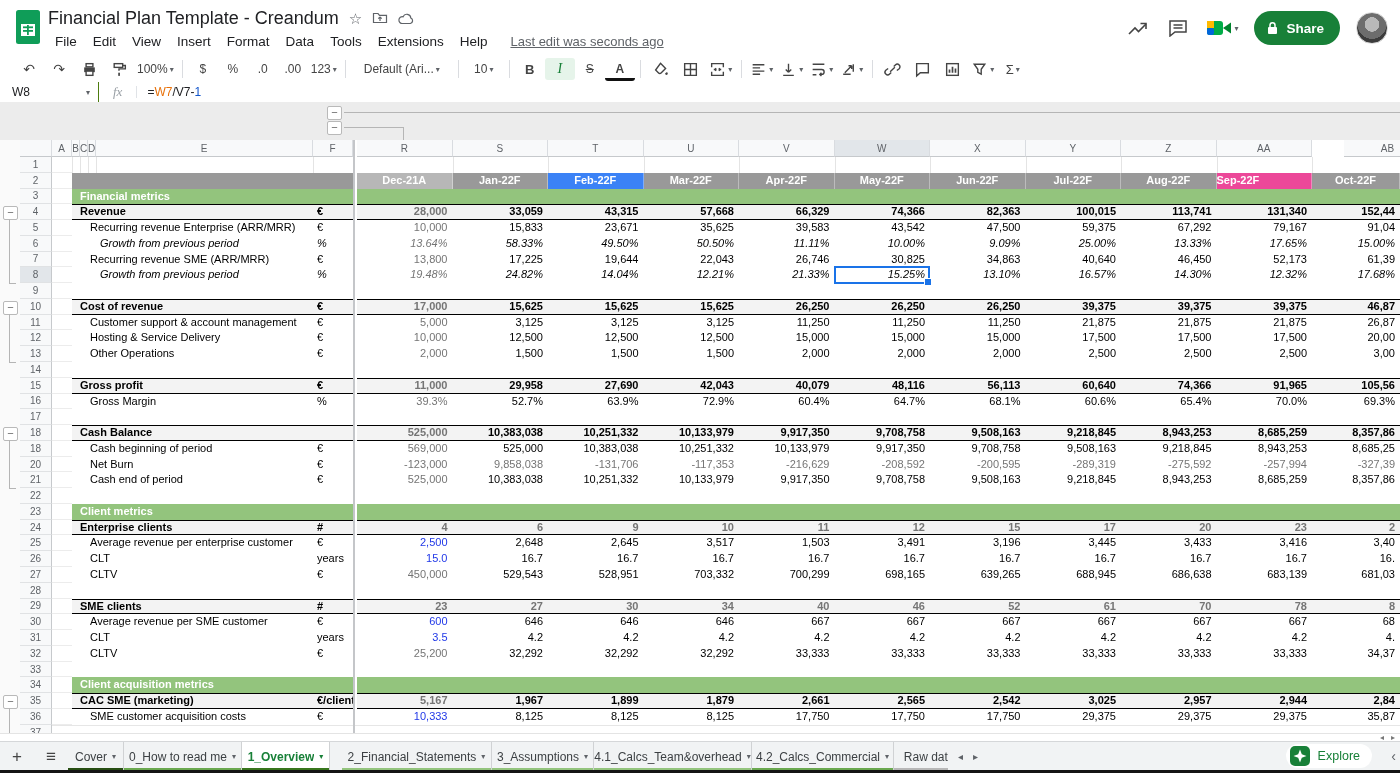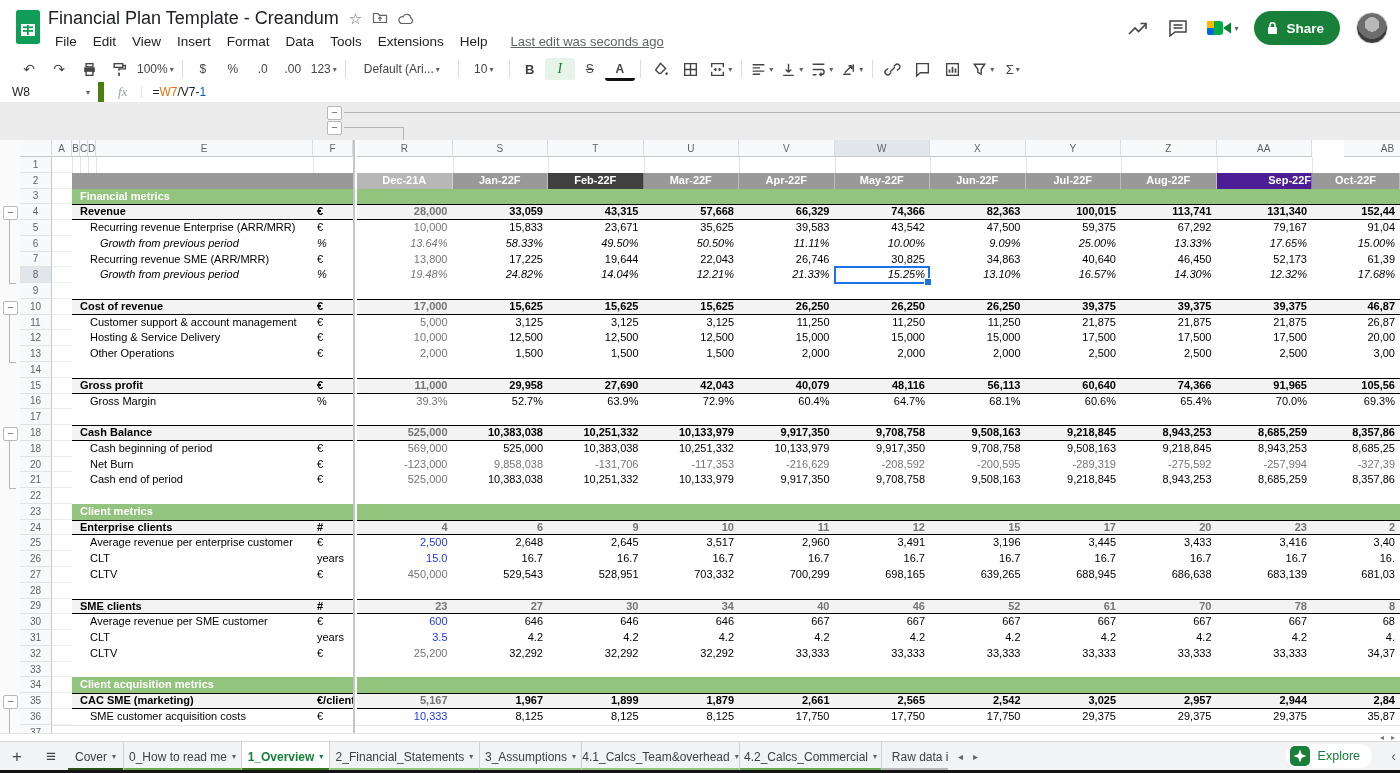--- a/index.html
+++ b/index.html
@@ -31,21 +31,21 @@
   .t-arrow{font-size:8px;color:#5f6368;}
   .t-item.b{font-weight:700;font-size:13px;}
   .t-item.i{font-style:italic;font-family:"Liberation Serif",serif;font-size:14px;}
   .t-item.active{background:#e6f4ea;color:#188038;}
   .t-item.s{text-decoration:line-through;}
   .t-item.a{font-weight:700;border-bottom:3px solid #111;height:17px;margin-top:3px;}
   
   #fbar{position:absolute;left:0;top:82px;width:1400px;height:20px;background:#fff;border-bottom:1px solid #d9dce0;
         display:flex;align-items:center;font-size:12px;}
   #namebox{width:78px;height:100%;display:flex;align-items:center;justify-content:space-between;
-           padding:0 8px 0 12px;border-right:6px solid #4d7c0f;color:#202124;}
+           padding:0 8px 0 12px;border-right:1px solid #4d7c0f;color:#202124;}
   #fx{font-style:italic;font-family:"Liberation Serif",serif;color:#9aa0a6;font-size:13px;margin:0 14px 0 14px;}
   #fdivider{width:1px;height:12px;background:#e0e3e7;margin-right:10px;}
   #formula{display:flex;gap:0;font-size:12px;}
   
   #groupstrip{position:absolute;left:0;top:102px;width:1400px;height:38px;background:#ececec;}
   .grp-btn{position:absolute;width:13px;height:12px;background:#fff;border:1px solid #b9b9b9;border-radius:2px;
            color:#666;font-size:11px;line-height:10px;text-align:center;}
   .grp-line{position:absolute;background:#b5b5b5;}
   
   #sheet{position:absolute;left:0;top:140px;width:1400px;height:593px;background:#fff;overflow:hidden;}
@@ -360,28 +360,28 @@
       <div class="abs" style="left: 834.5px; top: 17px; width: 1px; height: 15.77px; background: rgb(228, 228, 228);"></div>
       <div class="abs" style="left: 930px; top: 17px; width: 1px; height: 15.77px; background: rgb(228, 228, 228);"></div>
       <div class="abs" style="left: 1025.5px; top: 17px; width: 1px; height: 15.77px; background: rgb(228, 228, 228);"></div>
       <div class="abs" style="left: 1121px; top: 17px; width: 1px; height: 15.77px; background: rgb(228, 228, 228);"></div>
       <div class="abs" style="left: 1216.5px; top: 17px; width: 1px; height: 15.77px; background: rgb(228, 228, 228);"></div>
       <div class="abs" style="left: 1312px; top: 17px; width: 1px; height: 15.77px; background: rgb(228, 228, 228);"></div>
       <div class="abs" style="left: 52px; top: 584.72px; width: 1348px; height: 1px; background: rgb(230, 230, 230);"></div>
       <div class="band" style="left: 72px; top: 32.77px; width: 281px; background: rgb(153, 153, 153);"></div>
       <div class="band" style="left: 357px; top: 32.77px; width: 95.5px; background: rgb(183, 183, 183); color: rgb(255, 255, 255); font-weight: 700; font-size: 11px; text-align: center; line-height: 15.77px; border-right: 1px solid rgba(255, 255, 255, 0.35);">Dec-21A</div>
       <div class="band" style="left: 452.5px; top: 32.77px; width: 95.5px; background: rgb(153, 153, 153); color: rgb(255, 255, 255); font-weight: 700; font-size: 11px; text-align: center; line-height: 15.77px; border-right: 1px solid rgba(255, 255, 255, 0.35);">Jan-22F</div>
-      <div class="band" style="left: 548px; top: 32.77px; width: 95.5px; background: #404040; color: rgb(255, 255, 255); font-weight: 700; font-size: 11px; text-align: center; line-height: 15.77px; border-right: 1px solid rgba(255, 255, 255, 0.35);">Feb-22F</div>
+      <div class="band" style="left: 548px; top: 32.77px; width: 95.5px; background: #3b82f6; color: rgb(255, 255, 255); font-weight: 700; font-size: 11px; text-align: center; line-height: 15.77px; border-right: 1px solid rgba(255, 255, 255, 0.35);">Feb-22F</div>
       <div class="band" style="left: 643.5px; top: 32.77px; width: 95.5px; background: rgb(153, 153, 153); color: rgb(255, 255, 255); font-weight: 700; font-size: 11px; text-align: center; line-height: 15.77px; border-right: 1px solid rgba(255, 255, 255, 0.35);">Mar-22F</div>
       <div class="band" style="left: 739px; top: 32.77px; width: 95.5px; background: rgb(153, 153, 153); color: rgb(255, 255, 255); font-weight: 700; font-size: 11px; text-align: center; line-height: 15.77px; border-right: 1px solid rgba(255, 255, 255, 0.35);">Apr-22F</div>
       <div class="band" style="left: 834.5px; top: 32.77px; width: 95.5px; background: rgb(153, 153, 153); color: rgb(255, 255, 255); font-weight: 700; font-size: 11px; text-align: center; line-height: 15.77px; border-right: 1px solid rgba(255, 255, 255, 0.35);">May-22F</div>
       <div class="band" style="left: 930px; top: 32.77px; width: 95.5px; background: rgb(153, 153, 153); color: rgb(255, 255, 255); font-weight: 700; font-size: 11px; text-align: center; line-height: 15.77px; border-right: 1px solid rgba(255, 255, 255, 0.35);">Jun-22F</div>
       <div class="band" style="left: 1025.5px; top: 32.77px; width: 95.5px; background: rgb(153, 153, 153); color: rgb(255, 255, 255); font-weight: 700; font-size: 11px; text-align: center; line-height: 15.77px; border-right: 1px solid rgba(255, 255, 255, 0.35);">Jul-22F</div>
       <div class="band" style="left: 1121px; top: 32.77px; width: 95.5px; background: rgb(153, 153, 153); color: rgb(255, 255, 255); font-weight: 700; font-size: 11px; text-align: center; line-height: 15.77px; border-right: 1px solid rgba(255, 255, 255, 0.35);">Aug-22F</div>
-      <div class="band" style="left: 1216.5px; top: 32.77px; width: 95.5px; background: #4c1d95; color: rgb(255, 255, 255); font-weight: 700; font-size: 11px; text-align: right; line-height: 15.77px; border-right: 1px solid rgba(255, 255, 255, 0.35);">Sep-22F</div>
+      <div class="band" style="left: 1216.5px; top: 32.77px; width: 95.5px; background: #ec4899; color: rgb(255, 255, 255); font-weight: 700; font-size: 11px; text-align: left; line-height: 15.77px; border-right: 1px solid rgba(255, 255, 255, 0.35);">Sep-22F</div>
       <div class="band" style="left: 1312px; top: 32.77px; width: 88px; background: rgb(153, 153, 153); color: rgb(255, 255, 255); font-weight: 700; font-size: 11px; text-align: center; line-height: 15.77px; border-right: 1px solid rgba(255, 255, 255, 0.35);">Oct-22F</div>
       <div class="band" style="left: 72px; top: 48.54px; width: 281px; background: rgb(147, 196, 125);"></div>
       <div class="band" style="left: 357px; top: 48.54px; width: 1043px; background: rgb(147, 196, 125);"></div>
       <div class="cell-txt" style="left: 80px; top: 48.54px; color: rgb(255, 255, 255); font-weight: 700;">Financial metrics</div>
       <div class="band" style="left: 72px; width: 281px; top: 64.31px; background: rgb(243, 243, 243); border-top: 1px solid rgb(0, 0, 0); border-bottom: 1px solid rgb(0, 0, 0);"></div>
       <div class="band" style="left: 357px; width: 1043px; top: 64.31px; background: rgb(243, 243, 243); border-top: 1px solid rgb(0, 0, 0); border-bottom: 1px solid rgb(0, 0, 0);"></div>
       <div class="cell-txt" style="left: 80px; top: 64.31px; color: rgb(0, 0, 0); font-weight: 700;">Revenue</div>
       <div class="cell-txt" style="left: 317px; top: 64.31px; color: rgb(0, 0, 0); font-weight: 700;">€</div>
       <div class="cell-txt v-right" style="left: 361px; top: 64.31px; width: 86.5px; color: rgb(117, 117, 117); font-weight: 700;">28,000</div>
       <div class="cell-txt v-right" style="left: 456.5px; top: 64.31px; width: 86.5px; color: rgb(0, 0, 0); font-weight: 700;">33,059</div>
@@ -598,21 +598,21 @@
       <div class="cell-txt v-right" style="left: 1029.5px; top: 379.71px; width: 86.5px; color: rgb(117, 117, 117); font-weight: 700;">17</div>
       <div class="cell-txt v-right" style="left: 1125px; top: 379.71px; width: 86.5px; color: rgb(117, 117, 117); font-weight: 700;">20</div>
       <div class="cell-txt v-right" style="left: 1220.5px; top: 379.71px; width: 86.5px; color: rgb(117, 117, 117); font-weight: 700;">23</div>
       <div class="cell-txt v-right" style="left: 1316px; top: 379.71px; width: 79px; color: rgb(117, 117, 117); font-weight: 700;">2</div>
       <div class="cell-txt" style="left: 90px; top: 395.48px; color: rgb(0, 0, 0);">Average revenue per enterprise customer</div>
       <div class="cell-txt" style="left: 317px; top: 395.48px; color: rgb(0, 0, 0);">€</div>
       <div class="cell-txt v-right" style="left: 361px; top: 395.48px; width: 86.5px; color: rgb(32, 56, 232);">2,500</div>
       <div class="cell-txt v-right" style="left: 456.5px; top: 395.48px; width: 86.5px; color: rgb(0, 0, 0);">2,648</div>
       <div class="cell-txt v-right" style="left: 552px; top: 395.48px; width: 86.5px; color: rgb(0, 0, 0);">2,645</div>
       <div class="cell-txt v-right" style="left: 647.5px; top: 395.48px; width: 86.5px; color: rgb(0, 0, 0);">3,517</div>
-      <div class="cell-txt v-right" style="left: 743px; top: 395.48px; width: 86.5px; color: rgb(0, 0, 0);">2,960</div>
+      <div class="cell-txt v-right" style="left: 743px; top: 395.48px; width: 86.5px; color: rgb(0, 0, 0);">1,503</div>
       <div class="cell-txt v-right" style="left: 838.5px; top: 395.48px; width: 86.5px; color: rgb(0, 0, 0);">3,491</div>
       <div class="cell-txt v-right" style="left: 934px; top: 395.48px; width: 86.5px; color: rgb(0, 0, 0);">3,196</div>
       <div class="cell-txt v-right" style="left: 1029.5px; top: 395.48px; width: 86.5px; color: rgb(0, 0, 0);">3,445</div>
       <div class="cell-txt v-right" style="left: 1125px; top: 395.48px; width: 86.5px; color: rgb(0, 0, 0);">3,433</div>
       <div class="cell-txt v-right" style="left: 1220.5px; top: 395.48px; width: 86.5px; color: rgb(0, 0, 0);">3,416</div>
       <div class="cell-txt v-right" style="left: 1316px; top: 395.48px; width: 79px; color: rgb(0, 0, 0);">3,40</div>
       <div class="cell-txt" style="left: 90px; top: 411.25px; color: rgb(0, 0, 0);">CLT</div>
       <div class="cell-txt" style="left: 317px; top: 411.25px; color: rgb(0, 0, 0);">years</div>
       <div class="cell-txt v-right" style="left: 361px; top: 411.25px; width: 86.5px; color: rgb(32, 56, 232);">15.0</div>
       <div class="cell-txt v-right" style="left: 456.5px; top: 411.25px; width: 86.5px; color: rgb(0, 0, 0);">16.7</div>
@@ -757,21 +757,21 @@
         <div class="sheet-tab" style="width: 118px;">
           <span style="overflow: hidden; white-space: nowrap;">0_How to read me</span>
           <span class="tabarrow">▾</span>
           <div class="strip" style="background: rgb(106, 168, 79);"></div>
         </div>
         <div class="sheet-tab active" style="width: 88px;">
           <span style="overflow: hidden; white-space: nowrap;">1_Overview</span>
           <span class="tabarrow">▾</span>
           <div class="strip" style="background: rgb(56, 118, 29);"></div>
         </div>
-        <div class="sheet-tab" style="width: 150px;">
+        <div class="sheet-tab" style="width: 150px; margin-left: 12px;">
           <span style="overflow: hidden; white-space: nowrap;">2_Financial_Statements</span>
           <span class="tabarrow">▾</span>
           <div class="strip" style="background: rgb(147, 196, 125);"></div>
         </div>
         <div class="sheet-tab" style="width: 102px;">
           <span style="overflow: hidden; white-space: nowrap;">3_Assumptions</span>
           <span class="tabarrow">▾</span>
           <div class="strip" style="background: rgb(147, 196, 125);"></div>
         </div>
         <div class="sheet-tab" style="width: 158px;">

